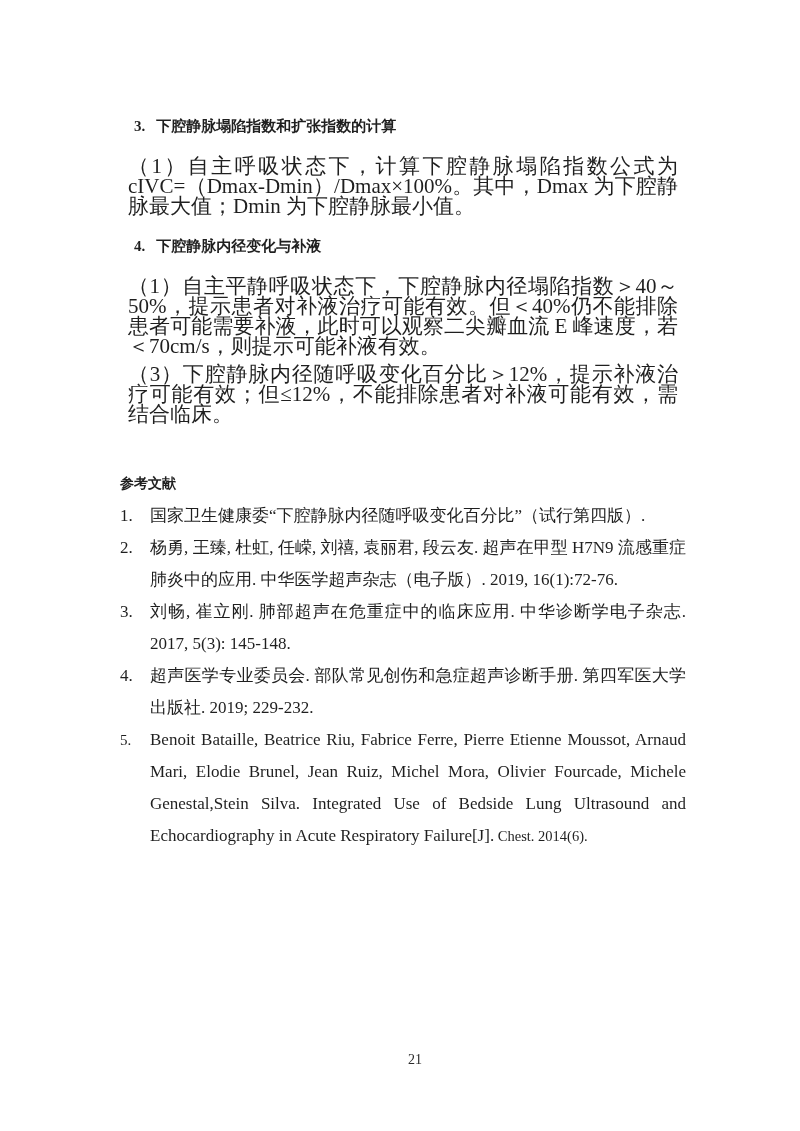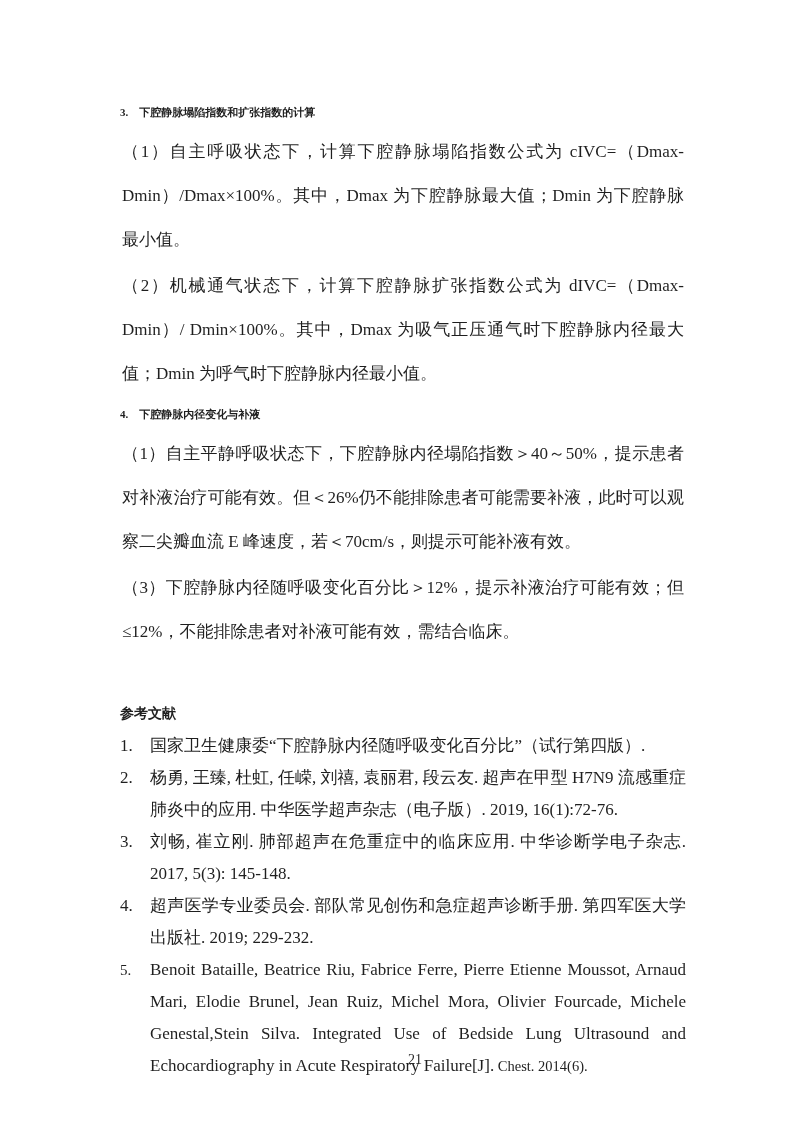--- a/index.html
+++ b/index.html
@@ -16,34 +16,34 @@
     font-family: "Liberation Serif", "DejaVu Serif", serif;
     color: #1f1f1f;
   }
   .content {
     position: absolute;
     left: 120px;
     top: 96px;
     width: 566px;
   }
   .sec-heading {
-    margin: 0;
-    font-size: 11px;
+    margin: 14px;
+    font-size: 15px;
     line-height: 32px;
     font-weight: bold;
     text-align: left;
   }
   .sec-num {
     display: inline-block;
     margin-right: 11px;
   }
   .body-para {
-    margin: 2px;
-    font-size: 17px;
-    line-height: 44px;
+    margin: 8px;
+    font-size: 21px;
+    line-height: 20px;
     text-align: justify;
   }
   .intro-para {
     text-indent: 2.1em;
   }
   .refs-heading {
     margin: 0;
     margin-top: 44px;
     font-size: 14px;
     line-height: 32px;
@@ -86,24 +86,23 @@
   }
 </style>
 </head>
 <body>
 
 <div class="page">
   <div class="content">
 
     <h3 class="sec-heading"><span class="sec-num">3.</span><span>下腔静脉塌陷指数和扩张指数的计算</span></h3>
     <p class="body-para">（1）自主呼吸状态下，计算下腔静脉塌陷指数公式为 cIVC=（Dmax-Dmin）/Dmax×100%。其中，Dmax 为下腔静脉最大值；Dmin 为下腔静脉最小值。</p>
-    <p class="body-para">（2）机械通气状态下，计算下腔静脉扩张指数公式为 dIVC=（Dmax-Dmin）/ Dmin×100%。其中，Dmax 为吸气正压通气时下腔静脉内径最大值；Dmin 为呼气时下腔静脉内径最小值。</p>
 
     <h3 class="sec-heading"><span class="sec-num">4.</span><span>下腔静脉内径变化与补液</span></h3>
-    <p class="body-para">（1）自主平静呼吸状态下，下腔静脉内径塌陷指数＞40～50%，提示患者对补液治疗可能有效。但＜26%仍不能排除患者可能需要补液，此时可以观察二尖瓣血流 E 峰速度，若＜70cm/s，则提示可能补液有效。</p>
+    <p class="body-para">（1）自主平静呼吸状态下，下腔静脉内径塌陷指数＞40～50%，提示患者对补液治疗可能有效。但＜40%仍不能排除患者可能需要补液，此时可以观察二尖瓣血流 E 峰速度，若＜70cm/s，则提示可能补液有效。</p>
     <p class="body-para">（3）下腔静脉内径随呼吸变化百分比＞12%，提示补液治疗可能有效；但≤12%，不能排除患者对补液可能有效，需结合临床。</p>
 
     <h3 class="refs-heading">参考文献</h3>
     <ul class="ref-list">
       <li class="ref-item">
         <span class="ref-num">1.</span>
         <span class="ref-text"><span>国家卫生健康委“下腔静脉内径随呼吸变化百分比”（试行第四版）.</span></span>
       </li>
       <li class="ref-item">
         <span class="ref-num">2.</span>

